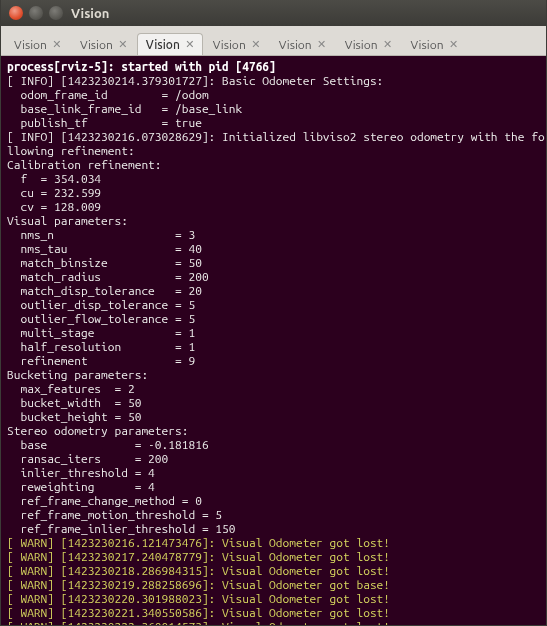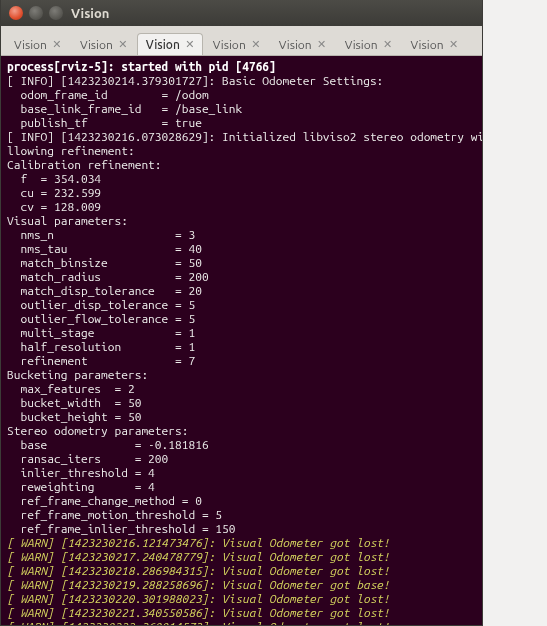--- a/index.html
+++ b/index.html
@@ -1,30 +1,30 @@
 <!DOCTYPE html>
 <html><head>
 <meta charset="utf-8">
 <style>
   * { margin: 0; padding: 0; box-sizing: border-box; }
   html, body { width: 547px; height: 626px; font-family: "Ubuntu", "DejaVu Sans", sans-serif; background: #f2f1f0; }
-  .window { width: 483px; height: 626px; display: flex; flex-direction: column; border: 1px solid #3c3b37; border-top: none; }
+  .window { width: 547px; height: 626px; display: flex; flex-direction: column; border: 1px solid #3c3b37; border-top: none; }
   .titlebar { height: 26px; background: linear-gradient(to bottom, #4c4b46, #3c3b37); display: flex; align-items: center; padding: 0 8px; gap: 8px; }
   .win-btns { display: flex; gap: 6px; align-items: center; }
   .win-btn { width: 14px; height: 14px; border-radius: 50%; display: inline-block; }
   .close-btn { background: radial-gradient(circle at 40% 35%, #f29d8a, #e04f2e 60%, #b33417); }
   .min-btn, .max-btn { background: radial-gradient(circle at 40% 35%, #7d7c77, #5a5954 60%, #44433f); }
   .title { color: #dfdbd2; font-size: 13px; font-weight: bold; }
   .tabbar { height: 30px; background: #dedbd6; display: flex; align-items: flex-end; border-bottom: 1px solid #b8b5ae; overflow: hidden; padding-left: 4px; }
   .tab { display: flex; align-items: center; gap: 4px; padding: 4px 6px 4px 8px; font-size: 12px; color: #555; border: 1px solid transparent; border-bottom: none; border-top-left-radius: 4px; border-top-right-radius: 4px; margin-right: 1px; cursor: pointer; white-space: nowrap; }
   .tab.active { background: #f2f1f0; border-color: #b8b5ae; color: #333; font-weight: 500; }
   .tab-close { width: 12px; height: 12px; font-size: 11px; color: #888; display:flex; align-items:center; justify-content:center; }
   .terminal { flex: 1; background: #2c001e; padding: 4px 6px; font-family: "Ubuntu Mono","DejaVu Sans Mono",monospace; font-size: 12px; line-height: 14px; color: #eeeeec; overflow: hidden; white-space: pre; }
   .bold { font-weight: bold; color: #ffffff; margin-top: 48px; }
-  .warn { color: #d7d75f; font-style: italic; }
+  .warn { color: #d7d75f; }
 </style>
 </head>
 <body>
 
 <div class="window">
   <div class="titlebar">
     <div class="win-btns">
       <span class="win-btn close-btn"></span>
       <span class="win-btn min-btn"></span>
       <span class="win-btn max-btn"></span>
@@ -77,21 +77,21 @@
 <span>Visual parameters:</span>
 <span>  nms_n                  = 3</span>
 <span>  nms_tau                = 40</span>
 <span>  match_binsize          = 50</span>
 <span>  match_radius           = 200</span>
 <span>  match_disp_tolerance   = 20</span>
 <span>  outlier_disp_tolerance = 5</span>
 <span>  outlier_flow_tolerance = 5</span>
 <span>  multi_stage            = 1</span>
 <span>  half_resolution        = 1</span>
-<span>  refinement             = 7</span>
+<span>  refinement             = 9</span>
 <span>Bucketing parameters:</span>
 <span>  max_features  = 2</span>
 <span>  bucket_width  = 50</span>
 <span>  bucket_height = 50</span>
 <span>Stereo odometry parameters:</span>
 <span>  base             = -0.181816</span>
 <span>  ransac_iters     = 200</span>
 <span>  inlier_threshold = 4</span>
 <span>  reweighting      = 4</span>
 <span>  ref_frame_change_method = 0</span>

